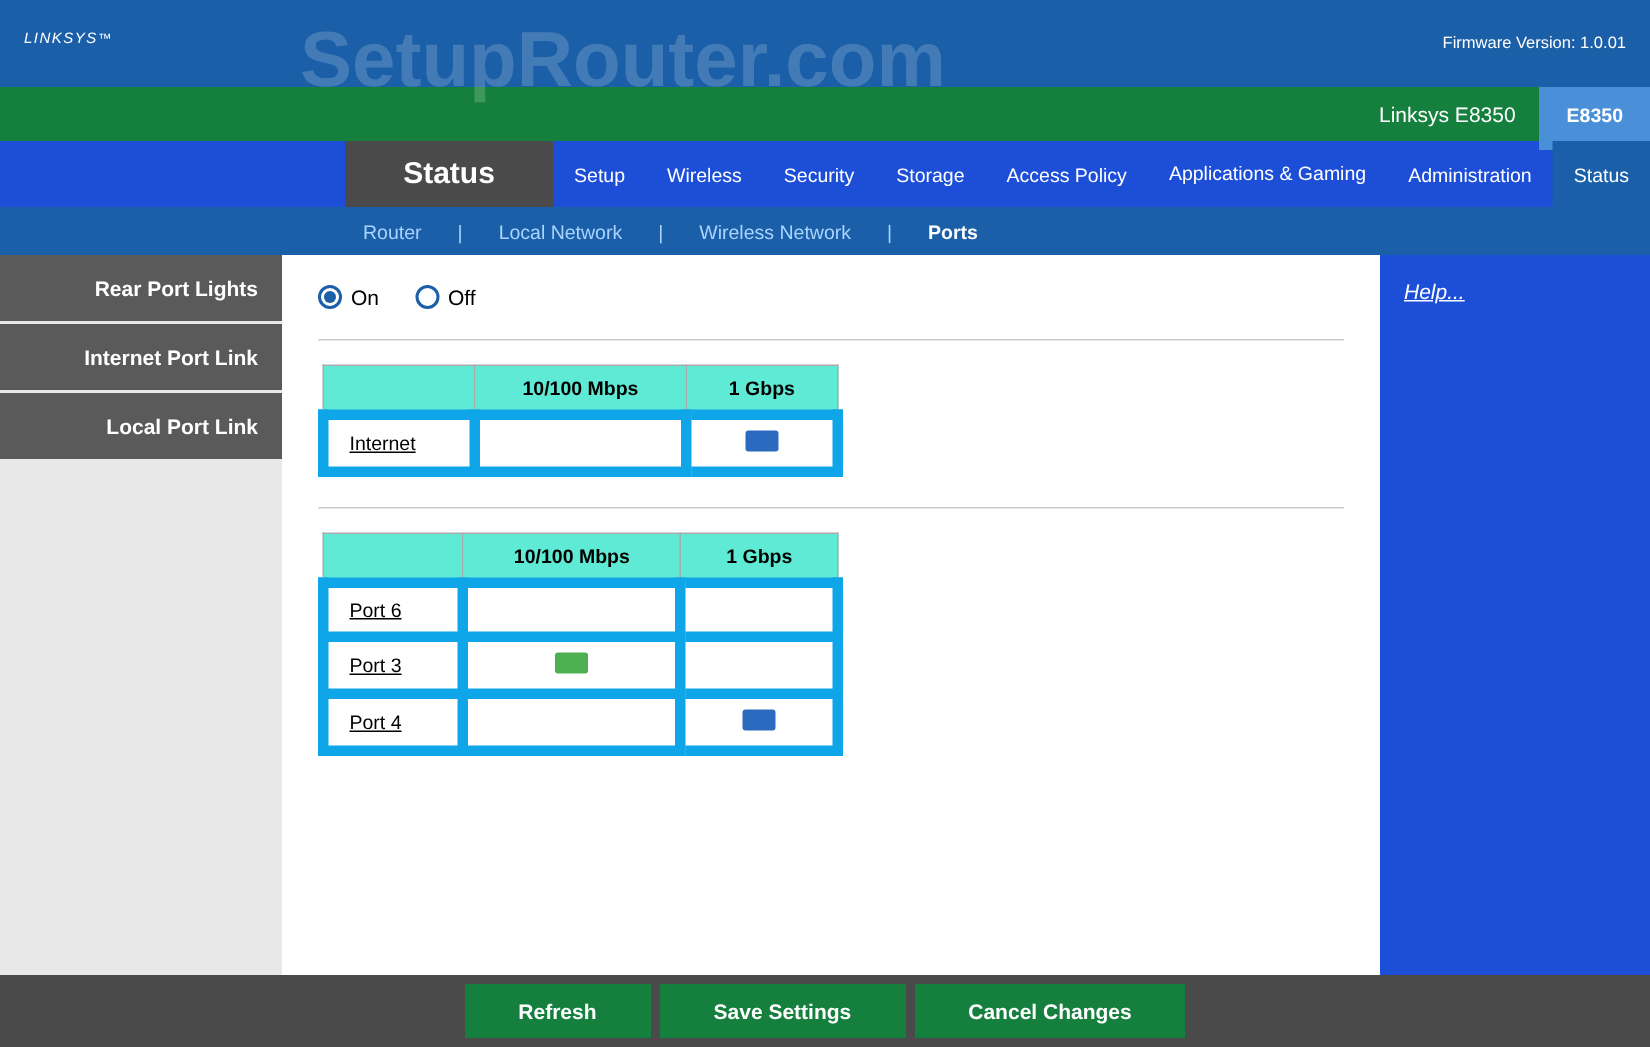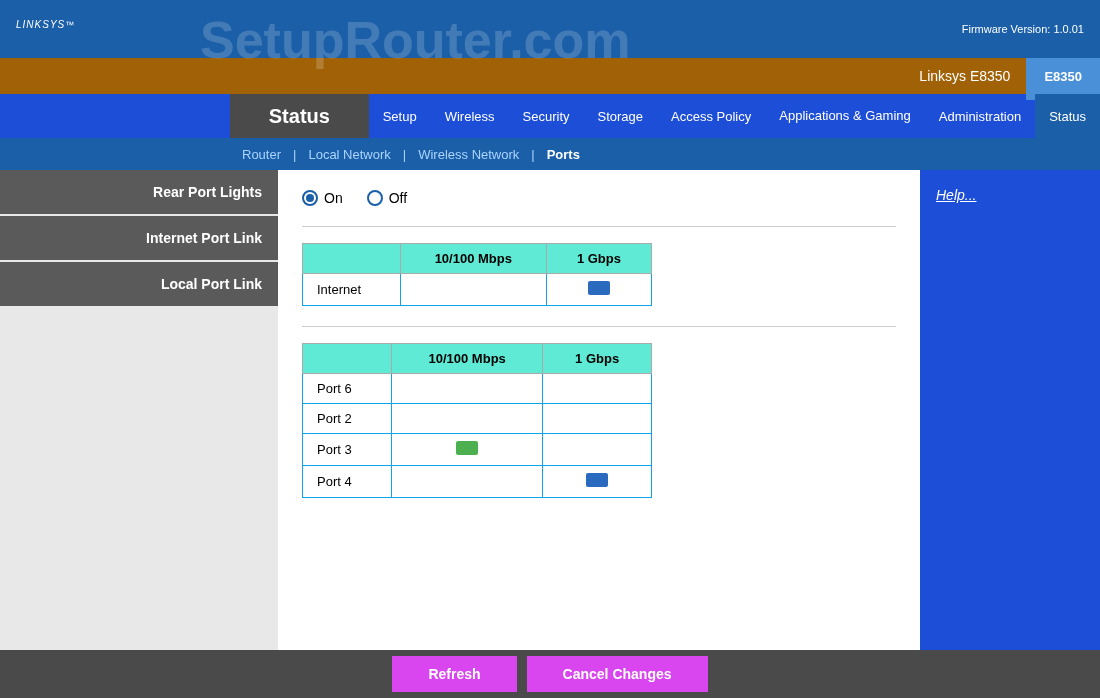--- a/index.html
+++ b/index.html
@@ -6,40 +6,40 @@
     body { font-family: Arial, sans-serif; width: 1100px; height: 698px; overflow: hidden; background: #d0d0d0; }
 
     
     .header { background: #1a5fa8; height: 58px; display: flex; align-items: center; justify-content: space-between; padding: 0 16px; }
     .logo { color: white; font-size: 26px; font-weight: 900; font-style: italic; letter-spacing: 1px; }
     .logo span { font-size: 10px; vertical-align: super; font-weight: normal; }
     .firmware { color: white; font-size: 11px; text-align: right; }
     .header-watermark { position: absolute; top: 10px; left: 200px; color: rgba(255,255,255,0.18); font-size: 52px; font-weight: bold; pointer-events: none; white-space: nowrap; }
 
     
-    .device-row { background: #a16207; height: 36px; display: flex; align-items: center; justify-content: flex-end; padding-right: 0; }
+    .device-row { background: #15803d; height: 36px; display: flex; align-items: center; justify-content: flex-end; padding-right: 0; }
     .device-name { color: white; font-size: 14px; margin-right: 0; padding: 0 16px; }
     .device-badge { background: #4a90d9; color: white; font-size: 13px; font-weight: bold; padding: 0 18px; height: 48px; display: flex; align-items: center; }
 
     
     .nav-bar { background: #1d4ed8; height: 44px; display: flex; align-items: stretch; padding-left: 230px; }
     .nav-item { color: white; font-size: 13px; padding: 0 14px; display: flex; align-items: center; cursor: pointer; white-space: nowrap; }
     .nav-item.active { background: #1a5fa8; }
 
     
-    .sub-nav { background: #1a5fa8; height: 32px; display: flex; align-items: center; padding-left: 230px; gap: 0; }
+    .sub-nav { background: #1a5fa8; height: 32px; display: flex; align-items: center; padding-left: 230px; gap: 12px; }
     .sub-nav-item { color: #aad4ff; font-size: 13px; padding: 0 12px; cursor: pointer; }
     .sub-nav-item.active { color: white; font-weight: bold; }
     .sub-nav-sep { color: #aad4ff; font-size: 13px; }
 
     
     .main-layout { display: flex; height: calc(698px - 58px - 36px - 44px - 32px - 48px); }
 
     
-    .sidebar { width: 278px; background: #e8e8e8; flex-shrink: 0; }
+    .sidebar { width: 188px; background: #e8e8e8; flex-shrink: 0; }
     .sidebar-item { background: #5a5a5a; color: white; font-size: 14px; font-weight: bold; padding: 14px 16px; margin-bottom: 2px; text-align: right; cursor: pointer; }
 
     
     .content { flex: 1; background: white; padding: 20px 24px; overflow-y: auto; }
 
     
     .right-panel { width: 180px; background: #1d4ed8; flex-shrink: 0; padding: 16px; font-style: italic; }
     .help-link { color: white; font-size: 14px; text-decoration: underline; cursor: pointer; }
 
     
@@ -47,32 +47,32 @@
     .radio-label { display: flex; align-items: center; gap: 6px; font-size: 14px; cursor: pointer; }
     .radio-custom { width: 16px; height: 16px; border-radius: 50%; border: 2px solid #1a5fa8; display: inline-flex; align-items: center; justify-content: center; }
     .radio-custom.checked::after { content: ''; width: 8px; height: 8px; border-radius: 50%; background: #1a5fa8; }
 
     
     .divider { border: none; border-top: 1px solid #ccc; margin: 16px 0; }
 
     
     .port-table { border-collapse: collapse; margin-bottom: 20px; min-width: 350px; }
     .port-table th { border: 1px solid #aaa; padding: 7px 20px; font-size: 13px; font-weight: bold; background: #5eead4; text-align: center; }
-    .port-table td { border: 1px solid #0ea5e9; padding: 7px 20px; font-size: 13px; text-align: center; }
+    .port-table td { border: 7px solid #0ea5e9; padding: 7px 20px; font-size: 13px; text-align: center; text-decoration: underline; }
     .port-table td:first-child { text-align: left; padding-left: 14px; }
     .port-table th:first-child { text-align: left; padding-left: 14px; }
 
     
     .indicator { display: inline-block; width: 22px; height: 14px; border-radius: 2px; }
     .indicator.blue { background: #2a6abf; }
     .indicator.green { background: #4caf50; }
 
     
     .footer { background: #4a4a4a; height: 48px; display: flex; align-items: center; justify-content: center; gap: 2px; }
-    .footer-btn { background: #d946ef; color: white; border: none; font-size: 14px; font-weight: bold; padding: 8px 36px; cursor: pointer; height: 36px; }
+    .footer-btn { background: #15803d; color: white; border: none; font-size: 14px; font-weight: bold; padding: 8px 36px; cursor: pointer; height: 36px; }
     .footer-gap { width: 2px; }
 
     .status-label { background: #4a4a4a; color: white; font-size: 20px; font-weight: bold; padding: 0 20px; display: flex; align-items: center; justify-content: center; width: 230px; height: 100%; }
     .header-left { display: flex; align-items: center; height: 58px; }
   </style>
 </head>
 <body>
 
 <div style="position:relative;">
   <div class="header">
@@ -167,25 +167,20 @@
           <th>1 Gbps</th>
         </tr>
       </thead>
       <tbody>
         <tr>
           <td>Port 6</td>
           <td></td>
           <td></td>
         </tr>
         <tr>
-          <td>Port 2</td>
-          <td></td>
-          <td></td>
-        </tr>
-        <tr>
           <td>Port 3</td>
           <td>
             <span class="indicator green"></span>
           </td>
           <td></td>
         </tr>
         <tr>
           <td>Port 4</td>
           <td></td>
           <td>
@@ -199,15 +194,16 @@
 
   <div class="right-panel">
     <a class="help-link">Help...</a>
   </div>
 
 </div>
 
 <div class="footer">
   <button class="footer-btn">Refresh</button>
   <div class="footer-gap"></div>
+  <button class="footer-btn">Save Settings</button>
   <div class="footer-gap"></div>
   <button class="footer-btn">Cancel Changes</button>
 </div>
 
 </body></html>

